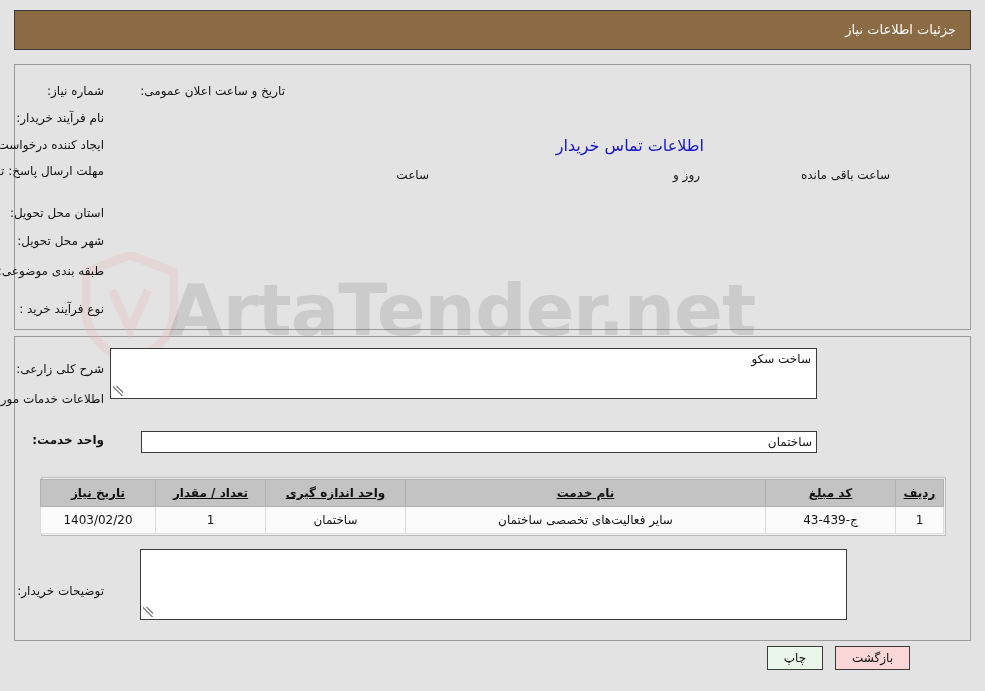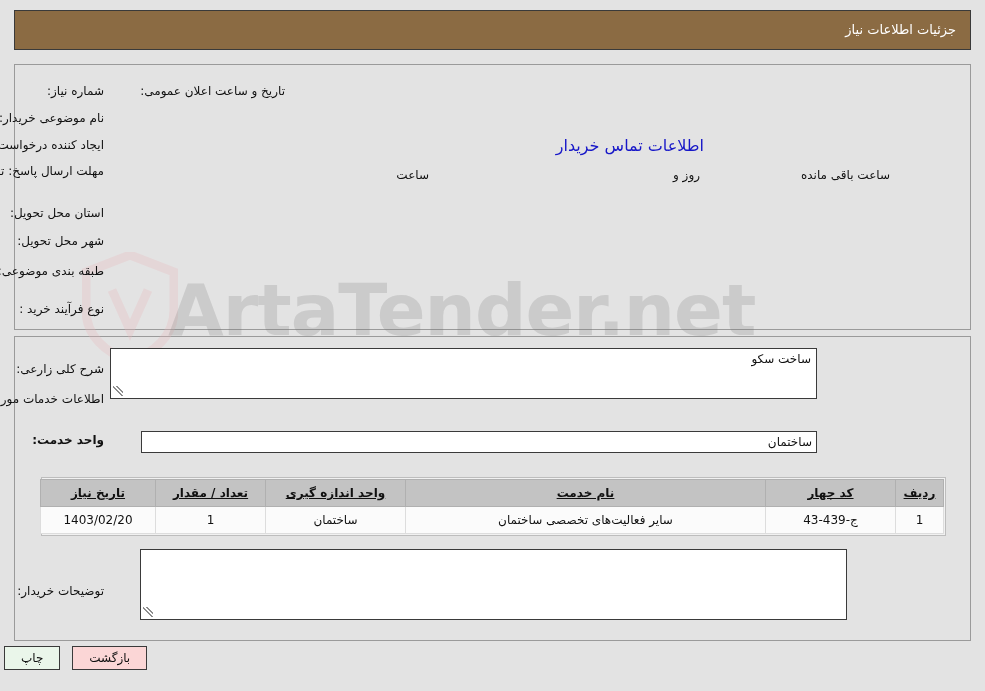--- a/index.html
+++ b/index.html
@@ -208,21 +208,21 @@
     white-space: nowrap;
   }
   td.ltr { direction: ltr; }
 
   
   .btn-bar {
     position: absolute;
     left: 0;
     top: 646px;
     width: 914px;
-    text-align: left;
+    text-align: right;
     z-index: 6;
   }
   .btn {
     display: inline-block;
     font-family: "DejaVu Sans", "Liberation Sans", sans-serif;
     font-size: 12px;
     color: #111;
     border: 1px solid #3a3a3a;
     padding: 3px 16px;
     margin: 0 4px;
@@ -248,21 +248,21 @@
 </div>
 
 <div class="panel panel-top"></div>
 
 <div class="lbl" style="right:881px; top:80px; z-index:6;">شماره نیاز:</div>
 <div class="fld num" style="right:605px; top:81px; width:270px; height:21px;">1103003976000025</div>
 
 <div class="lbl" style="right:700px; top:80px; z-index:6;">تاریخ و ساعت اعلان عمومی:</div>
 <div class="fld num" style="right:720px; top:81px; width:180px; height:21px;">1403/02/18 - 17:43</div>
 
-<div class="lbl" style="right:881px; top:107px; z-index:6;">نام موضوعی خریدار:</div>
+<div class="lbl" style="right:881px; top:107px; z-index:6;">نام فرآیند خریدار:</div>
 <div class="fld right" style="right:229px; top:108px; width:646px; height:21px;">مدیریت اموزش وپرورش ناحیه چهار شیراز</div>
 
 <div class="lbl" style="right:881px; top:134px; z-index:6;">ایجاد کننده درخواست:</div>
 <div class="fld right" style="right:400px; top:135px; width:475px; height:21px;">مهران زارعی کردشولی کارشناس مسول پشتیبانی مدیریت اموزش وپرورش ناحیه</div>
 <div class="link" style="right:281px; top:135px;">اطلاعات تماس خریدار</div>
 
 <div class="lbl lbl-2l" style="right:881px; top:164px; width:70px; text-align:right; z-index:6;">مهلت ارسال پاسخ: تا تاریخ:</div>
 <div class="fld num" style="right:605px; top:165px; width:180px; height:21px;">1403/02/20</div>
 <div class="lbl" style="right:556px; top:164px; z-index:6;">ساعت</div>
 <div class="fld num" style="right:442px; top:165px; width:110px; height:21px;">18:00</div>
@@ -315,21 +315,21 @@
       <col style="width:48px">
       <col style="width:130px">
       <col style="width:360px">
       <col style="width:140px">
       <col style="width:110px">
       <col style="width:115px">
     </colgroup>
     <thead>
       <tr>
         <th>ردیف</th>
-        <th>کد چهار</th>
+        <th>کد مبلغ</th>
         <th>نام خدمت</th>
         <th>واحد اندازه گیری</th>
         <th>تعداد / مقدار</th>
         <th>تاریخ نیاز</th>
       </tr>
     </thead>
     <tbody>
       <tr>
         <td>1</td>
         <td class="ltr">ج-439-43</td>

